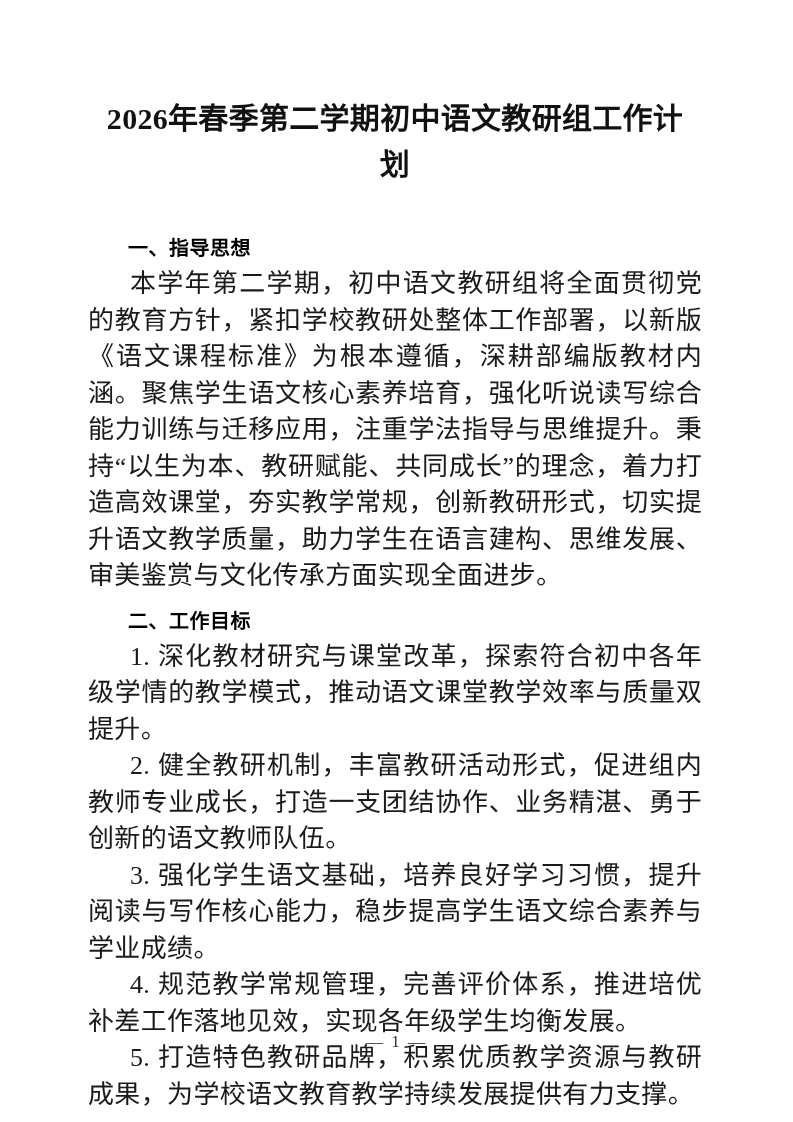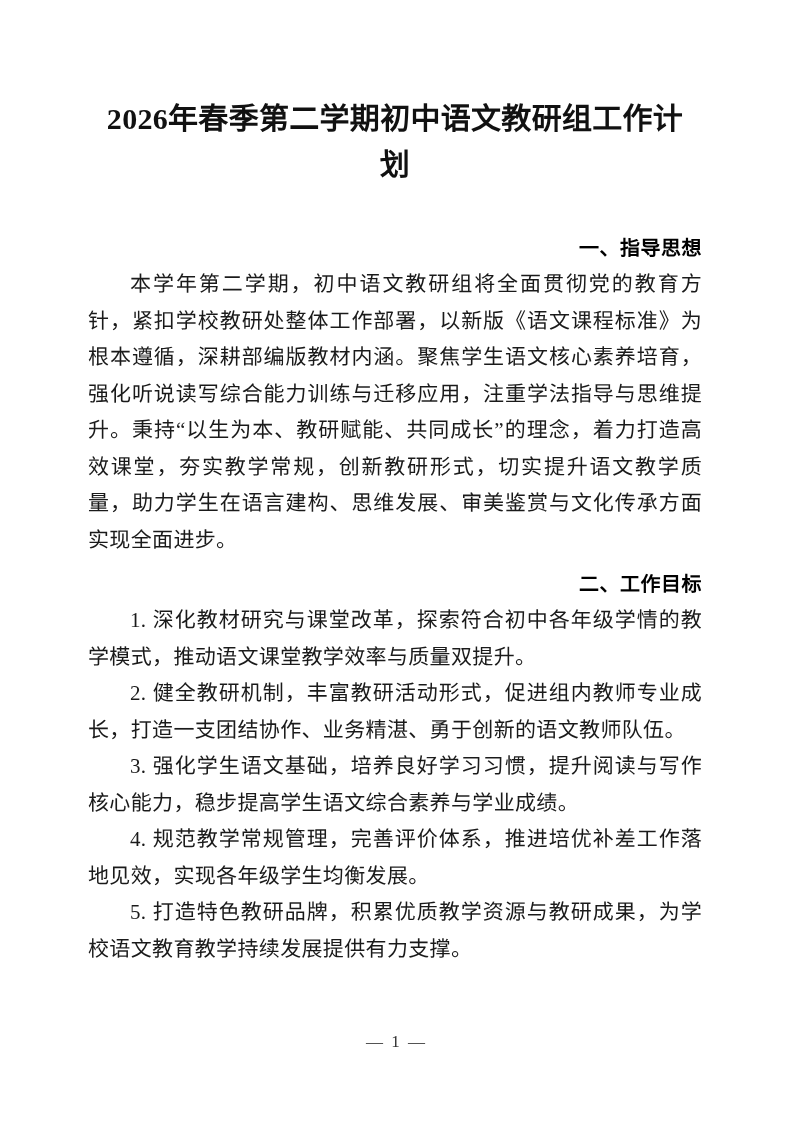--- a/index.html
+++ b/index.html
@@ -53,27 +53,26 @@
   .section-heading {
     font-family: "Liberation Sans", "DejaVu Sans", sans-serif;
     font-weight: bold;
     font-size: 20px;
     line-height: 36px;
     margin: 0;
     padding: 0;
     text-indent: 40px;
     letter-spacing: 0.5px;
     color: #000000;
-    text-align: right;
   }
 
   
   .body-para {
     font-family: "Liberation Serif", "DejaVu Serif", serif;
-    font-size: 21px;
+    font-size: 26px;
     line-height: 36.5px;
     margin: 0;
     padding: 0;
     text-indent: 42px;
     text-align: justify;
     text-justify: inter-ideograph;
     letter-spacing: 0.35px;
     color: #1a1a1a;
   }
 

